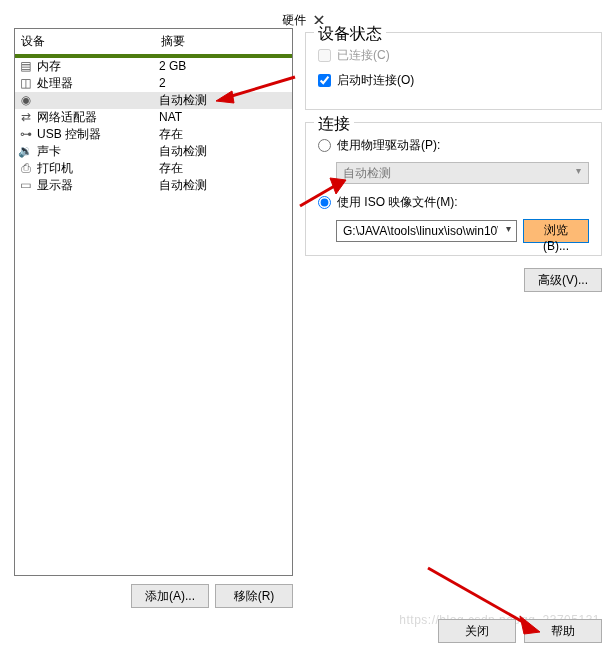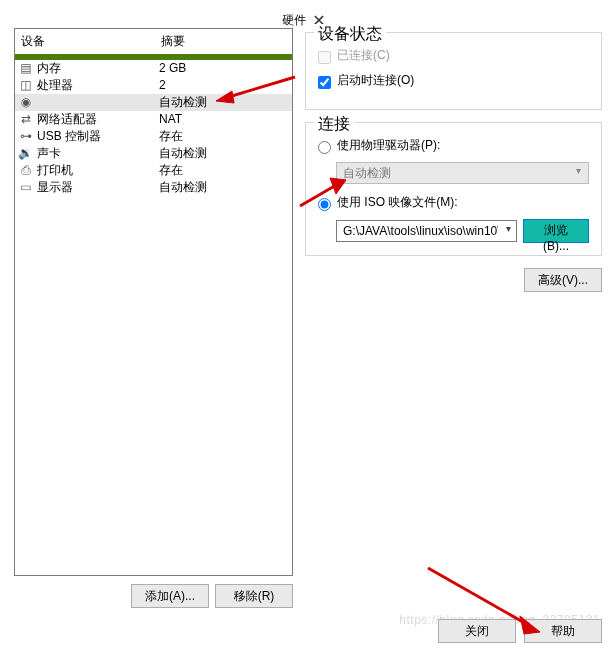--- a/index.html
+++ b/index.html
@@ -38,21 +38,21 @@
     flex-direction: column;
   }
   .device-list {
     border: 1px solid #7a7a7a;
     height: 548px;
     overflow: hidden;
     background: #fff;
   }
   .device-header {
     display: flex;
-    border-bottom: 6px solid #4d7c0f;
+    border-bottom: 4px solid #4d7c0f;
     font-weight: normal;
     color: #000;
   }
   .col-device { width: 140px; padding: 4px 6px; }
   .col-summary { flex: 1; padding: 4px 6px; }
   .device-row {
     display: flex;
     align-items: center;
     height: 17px;
     line-height: 17px;
@@ -83,21 +83,21 @@
     height: 24px;
     border: 1px solid #adadad;
     background: #e9e9e9;
     padding: 2px 10px;
     font-family: inherit;
     font-size: 12px;
     cursor: default;
   }
   .btn.hl {
     border: 1px solid #0078d7;
-    background: #14b8a6;
+    background: #fdba74;
   }
   .right-panel {
     flex: 1;
     padding-top: 4px;
   }
   .group {
     border: 1px solid #d5d5d5;
     padding: 10px 12px 12px 12px;
     margin-bottom: 12px;
     position: relative;
@@ -105,21 +105,21 @@
   .group-title {
     position: absolute;
     top: -9px;
     left: 8px;
     background: #fff;
     padding: 0 4px;
     font-size: 16px;
   }
   .chk, .rad {
     display: flex;
-    align-items: flex-end;
+    align-items: center;
     gap: 6px;
     margin: 4px 0 8px 0;
   }
   .chk input[type=checkbox], .rad input[type=radio] {
     margin: 0;
     width: 13px; height: 13px;
   }
   .disabled { color: #9a9a9a; }
   .combo {
     width: 100%;

